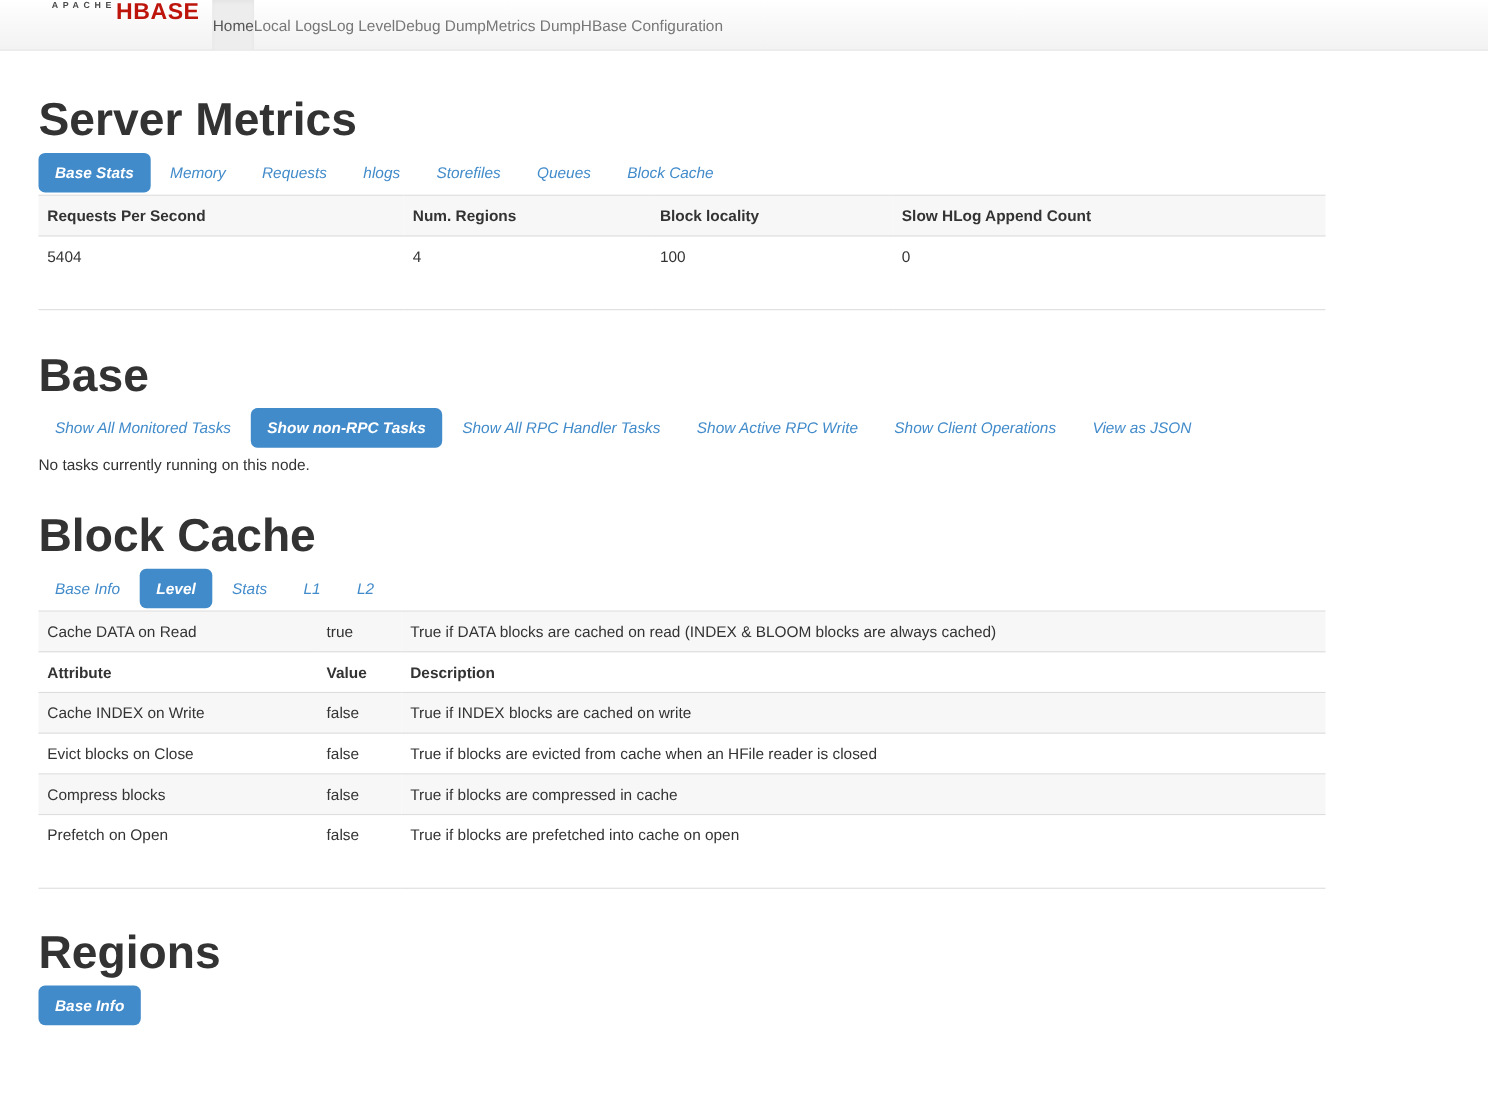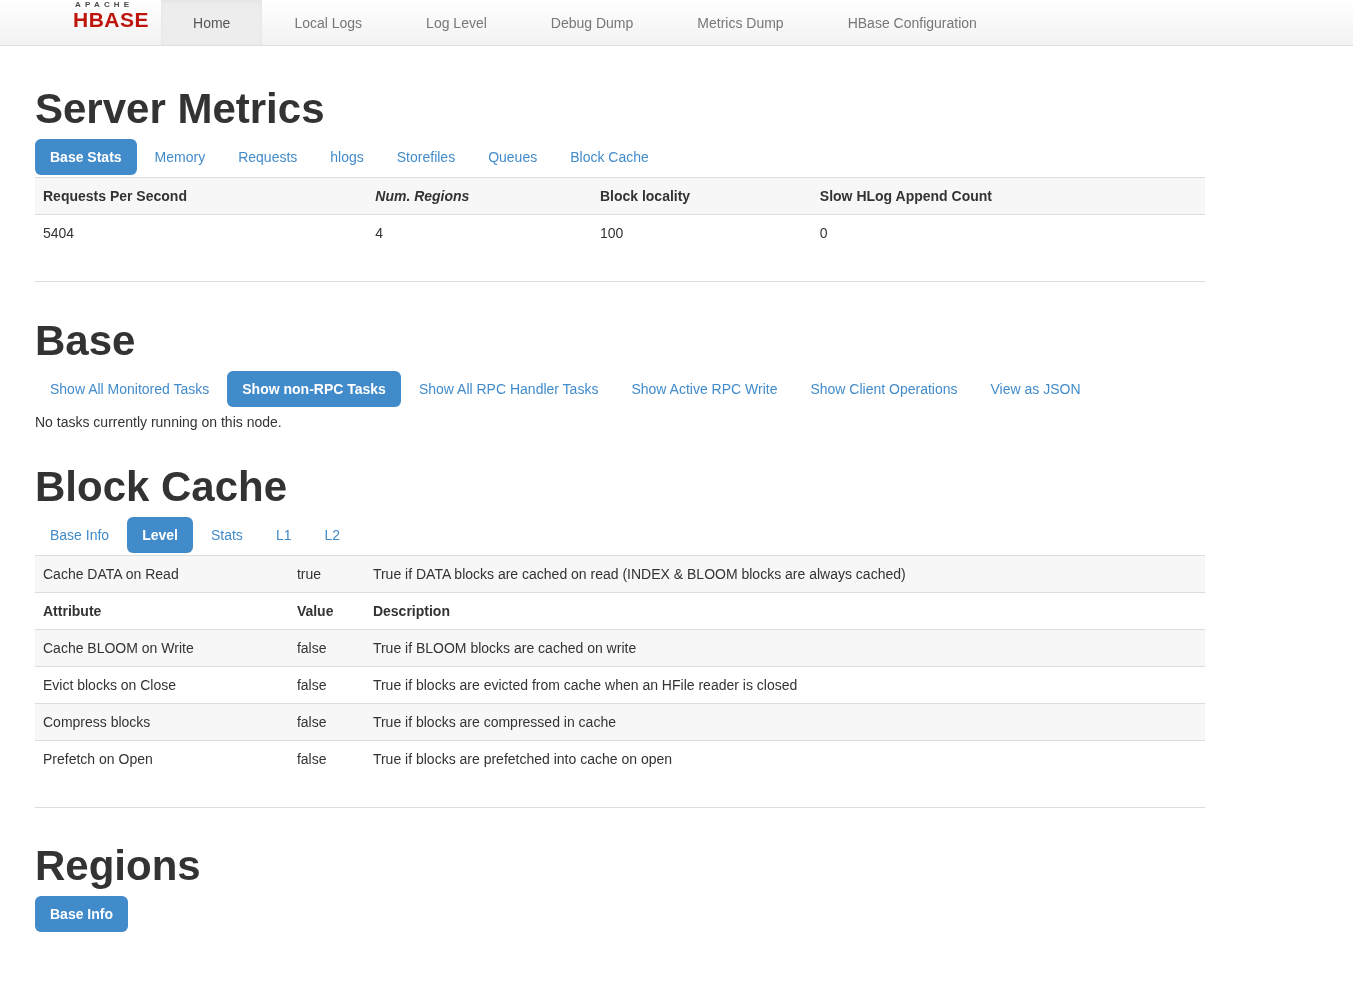--- a/index.html
+++ b/index.html
@@ -3,34 +3,34 @@
 <meta charset="utf-8">
 <style>
   :root { --accent:#428bca; --border:#dddddd; --stripe:#f7f7f7; }
   * { box-sizing:border-box; margin:0; padding:0; }
   html,body { width:1353px; height:995px; overflow:hidden; background:#fff; }
   body { font-family:"Liberation Sans", sans-serif; font-size:14px; color:#333; }
 
   
   .navbar { height:46px; display:flex; align-items:stretch; padding-left:45px;
             background:linear-gradient(#ffffff,#f2f2f2); border-bottom:1px solid #e0e0e0; }
-  .logo { display:flex; flex-direction:column; justify-content:flex-start; margin-right:12px; cursor:pointer;margin-left:28px; }
+  .logo { display:flex; flex-direction:row; justify-content:flex-end; margin-right:12px; cursor:pointer; }
   .logo-top { font-size:8px; font-weight:bold; letter-spacing:4.2px; color:#4a4a4a; margin-left:2px; }
   .logo-bottom { font-size:21px; font-weight:bold; letter-spacing:0.5px; color:#bd150c; line-height:1; }
   .nav-items { list-style:none; display:flex; align-items:stretch; }
-  .nav-item { display:flex; align-items:center; padding:0 32px; color:#777; cursor:pointer; white-space:nowrap; }
+  .nav-item { display:flex; align-items:center; padding:0 0; color:#777; cursor:pointer; white-space:nowrap; }
   .nav-item.active { background:#ededed; color:#555;
                      box-shadow:inset 0 2px 4px rgba(0,0,0,0.04); }
 
   
   .container { margin-left:35px; width:1170px; padding-top:45px; }
   h1.section-title { font-size:42px; line-height:35px; font-weight:bold; color:#333; }
 
   
-  .pills { list-style:none; display:flex; margin-top:13px; }
+  .pills { list-style:none; display:flex; margin-top:13px;font-style:italic; }
   .pill { display:block; padding:10px 15px; margin-right:3px; border-radius:6px;
           color:var(--accent); cursor:pointer; white-space:nowrap; }
   .pill.active { background:var(--accent); color:#fff; font-weight:bold; }
 
   
   table.data-table { width:100%; border-collapse:collapse; margin-top:2px;
                      border-bottom:1px solid var(--border); }
   table.data-table tr:nth-child(odd) { background:var(--stripe); }
   table.data-table th, table.data-table td { text-align:left; vertical-align:top;
                      padding:10px 8px; border-top:1px solid var(--border); font-size:14px; }
@@ -89,21 +89,21 @@
           <a class="pill">Queues</a>
         </li>
         <li>
           <a class="pill">Block Cache</a>
         </li>
       </ul>
     <table class="data-table" data-table="server_metrics.table">
         <tbody>
           <tr>
             <th style="width: 28.4%;">Requests Per Second</th>
-            <th style="width: 19.2%; font-style: italic;">Num. Regions</th>
+            <th style="width: 19.2%;">Num. Regions</th>
             <th style="width: 18.8%;">Block locality</th>
             <th style="width: 33.6%;">Slow HLog Append Count</th>
           </tr>
           <tr>
             <td>5404</td>
             <td>4</td>
             <td>100</td>
             <td>0</td>
           </tr>
         </tbody>
@@ -160,23 +160,23 @@
             <td>Cache DATA on Read</td>
             <td>true</td>
             <td>True if DATA blocks are cached on read (INDEX &amp; BLOOM blocks are always cached)</td>
           </tr>
           <tr>
             <th style="width: 21.7%;">Attribute</th>
             <th style="width: 6.5%;">Value</th>
             <th style="width: 71.8%;">Description</th>
           </tr>
           <tr>
-            <td>Cache BLOOM on Write</td>
-            <td>false</td>
-            <td>True if BLOOM blocks are cached on write</td>
+            <td>Cache INDEX on Write</td>
+            <td>false</td>
+            <td>True if INDEX blocks are cached on write</td>
           </tr>
           <tr>
             <td>Evict blocks on Close</td>
             <td>false</td>
             <td>True if blocks are evicted from cache when an HFile reader is closed</td>
           </tr>
           <tr>
             <td>Compress blocks</td>
             <td>false</td>
             <td>True if blocks are compressed in cache</td>

